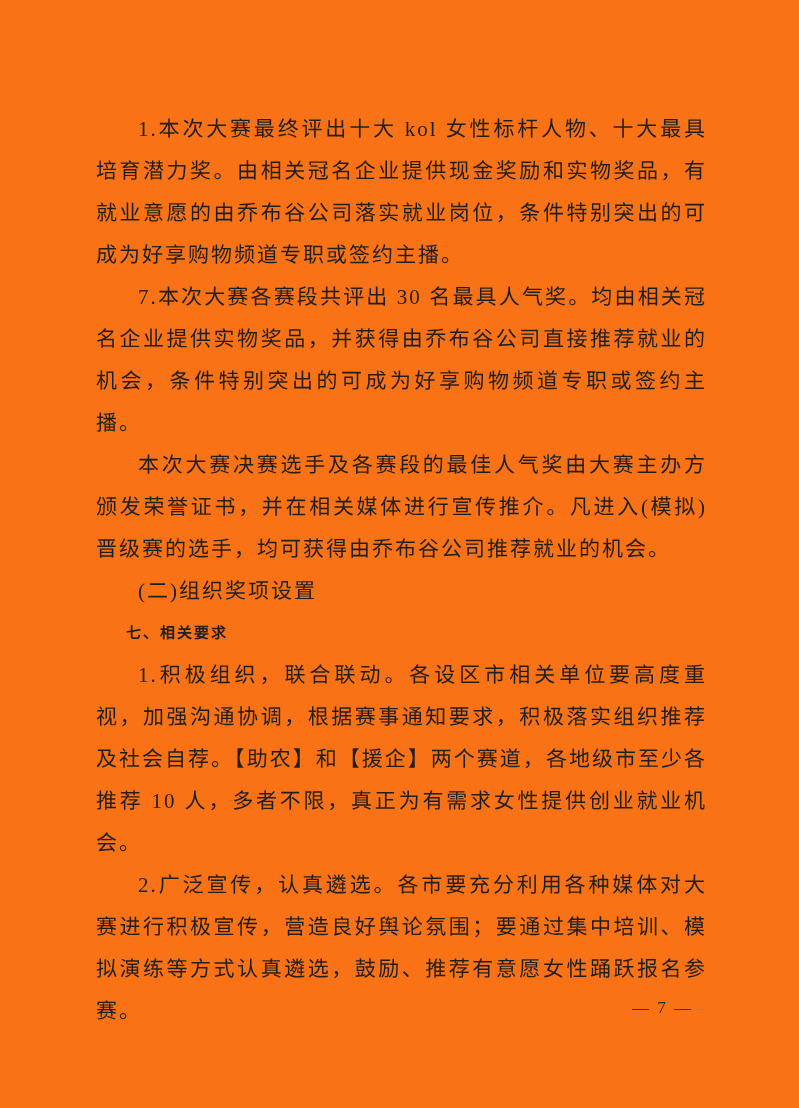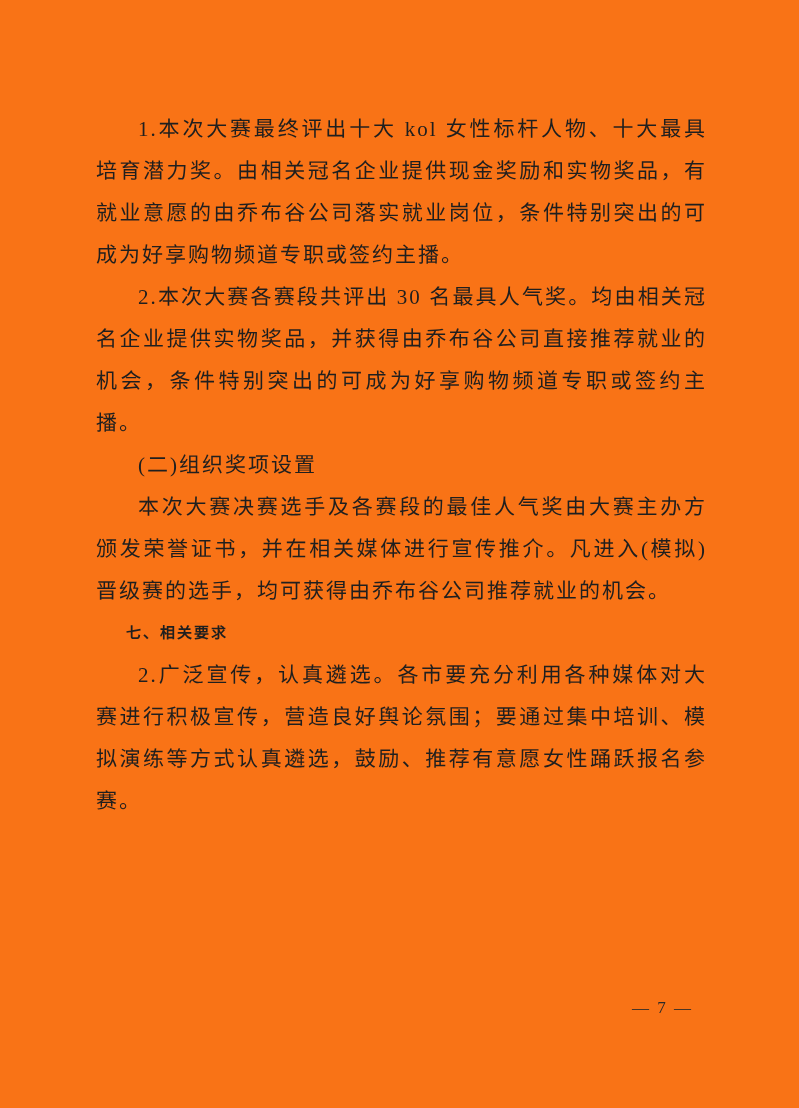--- a/index.html
+++ b/index.html
@@ -51,20 +51,21 @@
     color: #2a2a2a;
     font-family: "Liberation Serif", "DejaVu Serif", serif;
   }
 </style>
 </head>
 <body>
 
 <div class="page">
   <div class="content">
     <p class="para body">1.本次大赛最终评出十大 kol 女性标杆人物、十大最具培育潜力奖。由相关冠名企业提供现金奖励和实物奖品，有就业意愿的由乔布谷公司落实就业岗位，条件特别突出的可成为好享购物频道专职或签约主播。</p>
-    <p class="para body">2.本次大赛各赛段共评出 30 名最具人气奖。均由相关冠名企业提供实物奖品，并获得由乔布谷公司直接推荐就业的机会，条件特别突出的可成为好享购物频道专职或签约主播。</p>
+    <p class="para body">7.本次大赛各赛段共评出 30 名最具人气奖。均由相关冠名企业提供实物奖品，并获得由乔布谷公司直接推荐就业的机会，条件特别突出的可成为好享购物频道专职或签约主播。</p>
+    <p class="para body">本次大赛决赛选手及各赛段的最佳人气奖由大赛主办方颁发荣誉证书，并在相关媒体进行宣传推介。凡进入(模拟)晋级赛的选手，均可获得由乔布谷公司推荐就业的机会。</p>
     <p class="para subheading">(二)组织奖项设置</p>
-    <p class="para body">本次大赛决赛选手及各赛段的最佳人气奖由大赛主办方颁发荣誉证书，并在相关媒体进行宣传推介。凡进入(模拟)晋级赛的选手，均可获得由乔布谷公司推荐就业的机会。</p>
     <p class="para heading">七、相关要求</p>
+    <p class="para body">1.积极组织，联合联动。各设区市相关单位要高度重视，加强沟通协调，根据赛事通知要求，积极落实组织推荐及社会自荐。【助农】和【援企】两个赛道，各地级市至少各推荐 10 人，多者不限，真正为有需求女性提供创业就业机会。</p>
     <p class="para body">2.广泛宣传，认真遴选。各市要充分利用各种媒体对大赛进行积极宣传，营造良好舆论氛围；要通过集中培训、模拟演练等方式认真遴选，鼓励、推荐有意愿女性踊跃报名参赛。</p>
   </div>
   <div class="page-number">— 7 —</div>
 </div>
 
 </body></html>

